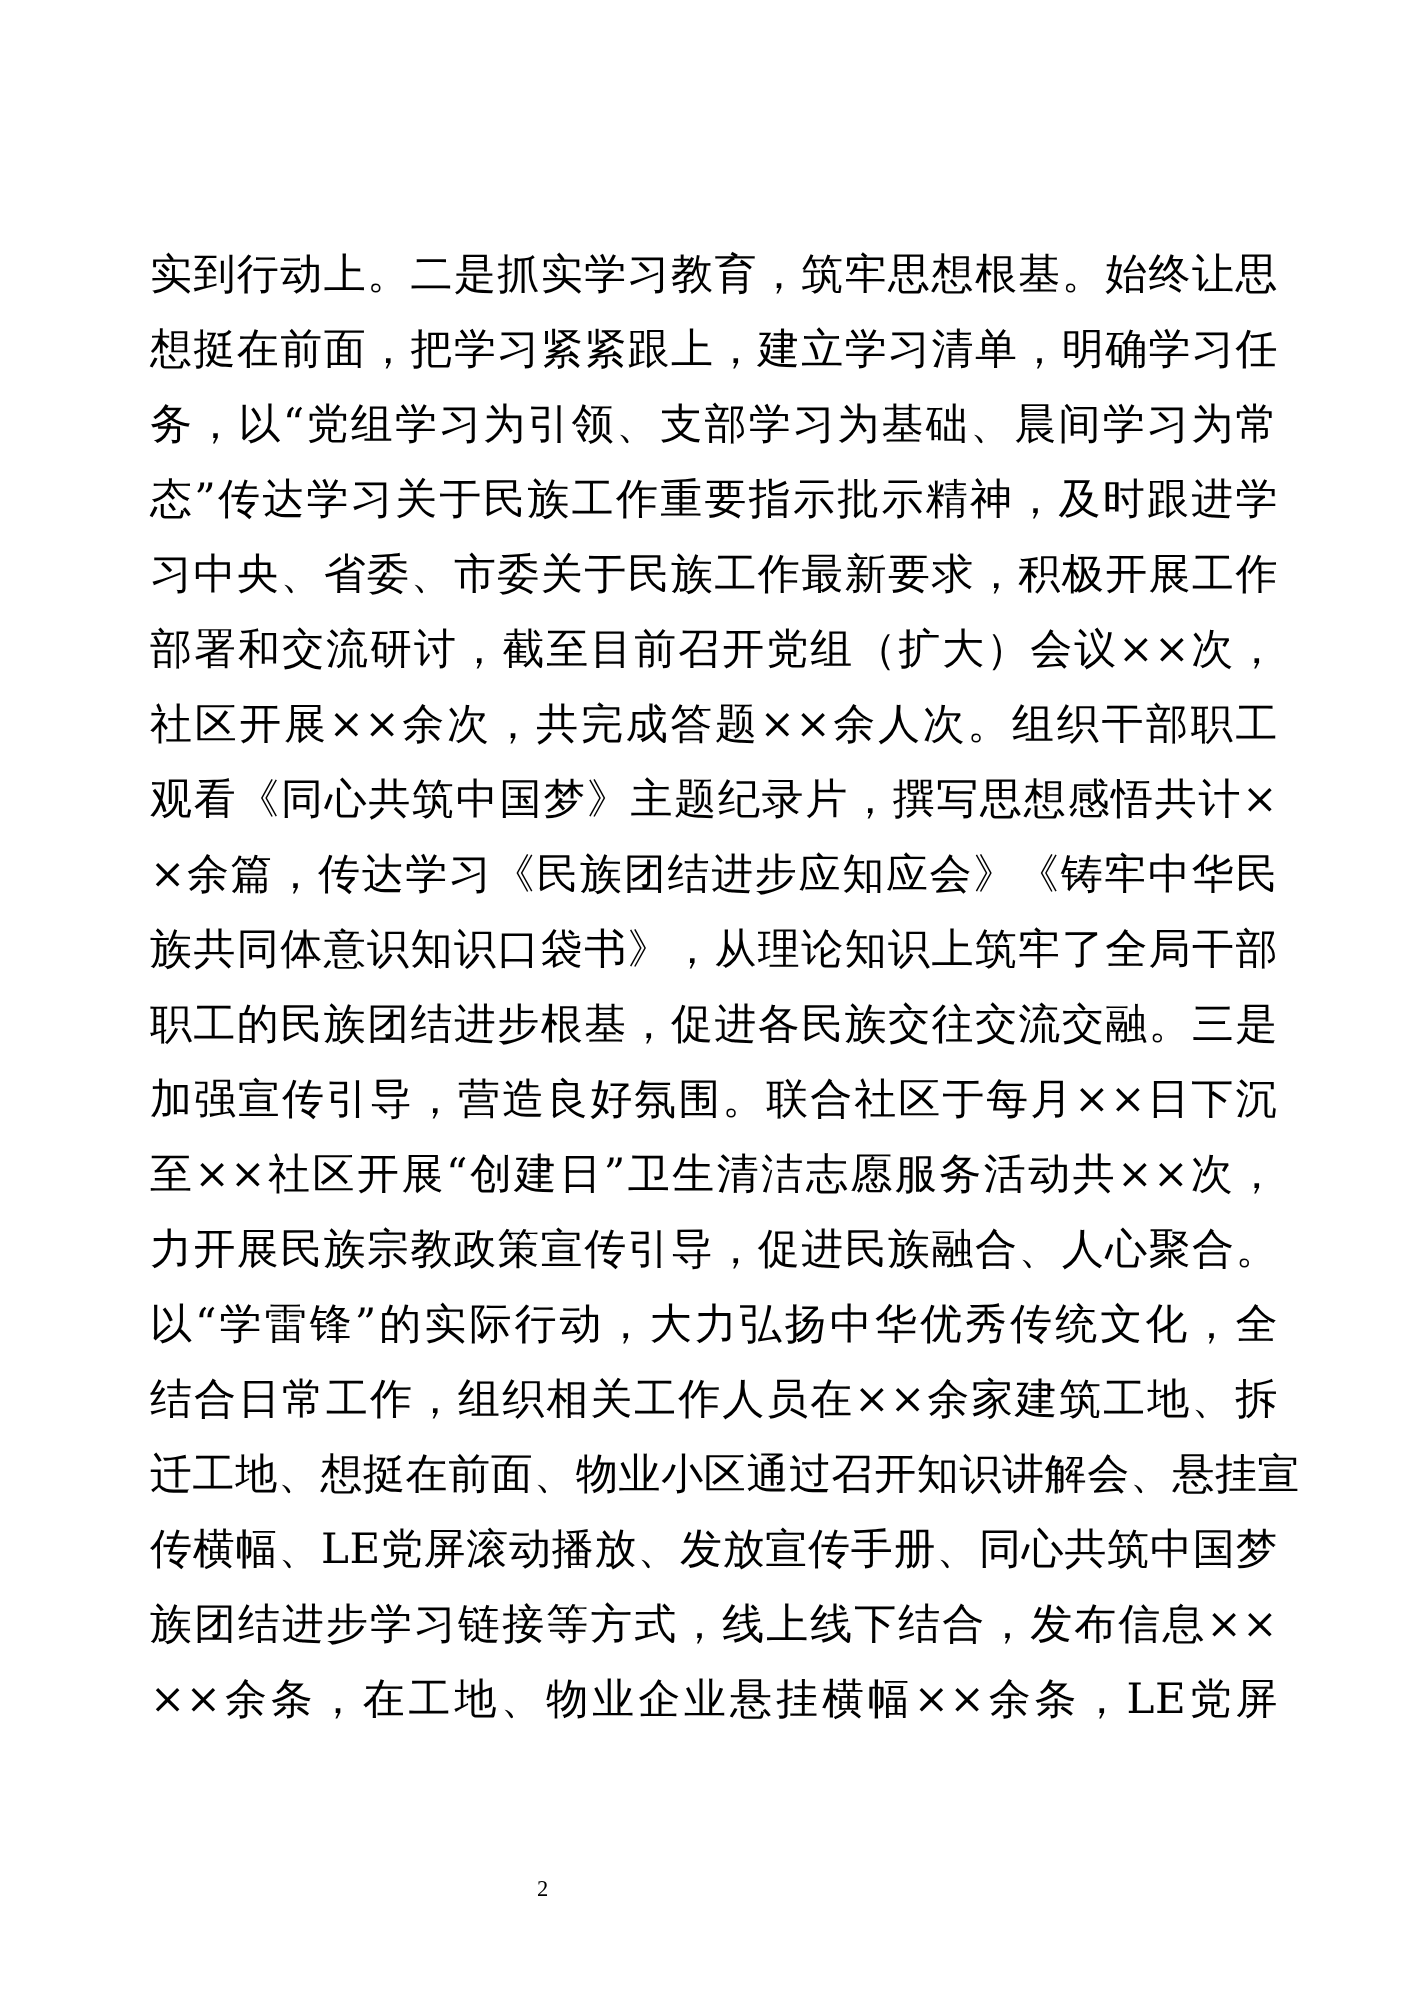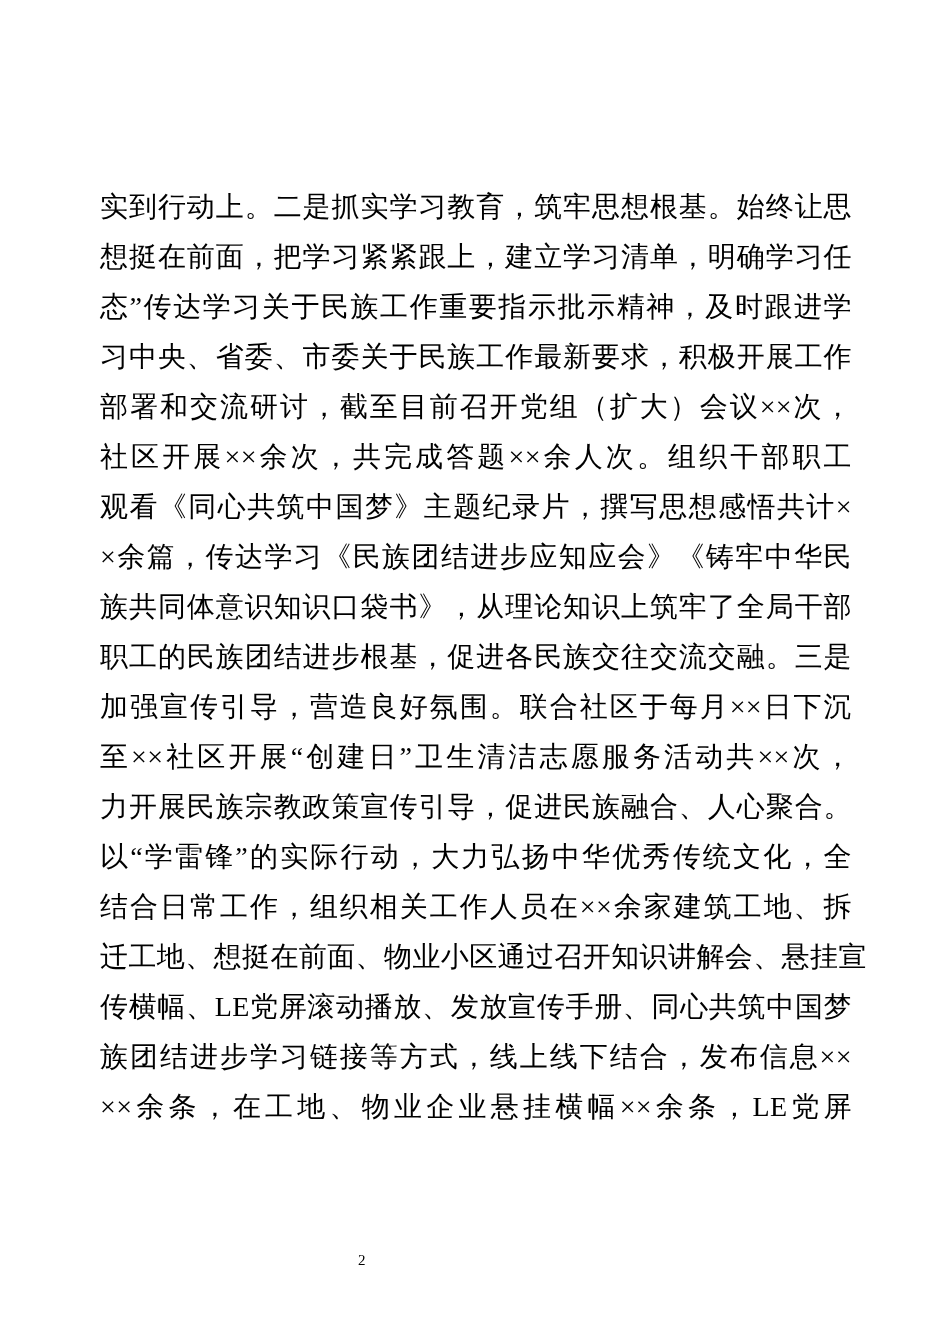--- a/index.html
+++ b/index.html
@@ -17,23 +17,22 @@
     }
     .page {
       position: absolute;
       left: 0; top: 0;
       width: 950px; height: 1344px;
       background: #ffffff;
     }
     .body-text {
       position: absolute;
       left: 100px;
-      top: 182px;
+      top: 158px;
       width: 760px;
-      font-family: Liberation Serif, serif;
     }
     .line {
       height: 50px;
       line-height: 50px;
       font-size: 28px;
       white-space: nowrap;
       letter-spacing: 0.4px;
       text-align: justify;
       text-align-last: justify;
       width: 752px;
@@ -47,20 +46,21 @@
       line-height: 20px;
     }
   </style>
 </head>
 <body>
 
 <div class="page">
   <div class="body-text">
     <div class="line">实到行动上。二是抓实学习教育，筑牢思想根基。始终让思</div>
     <div class="line">想挺在前面，把学习紧紧跟上，建立学习清单，明确学习任</div>
+    <div class="line">务，以“党组学习为引领、支部学习为基础、晨间学习为常</div>
     <div class="line">态”传达学习关于民族工作重要指示批示精神，及时跟进学</div>
     <div class="line">习中央、省委、市委关于民族工作最新要求，积极开展工作</div>
     <div class="line">部署和交流研讨，截至目前召开党组（扩大）会议××次，</div>
     <div class="line">社区开展××余次，共完成答题××余人次。组织干部职工</div>
     <div class="line">观看《同心共筑中国梦》主题纪录片，撰写思想感悟共计×</div>
     <div class="line">×余篇，传达学习《民族团结进步应知应会》《铸牢中华民</div>
     <div class="line">族共同体意识知识口袋书》，从理论知识上筑牢了全局干部</div>
     <div class="line">职工的民族团结进步根基，促进各民族交往交流交融。三是</div>
     <div class="line">加强宣传引导，营造良好氛围。联合社区于每月××日下沉</div>
     <div class="line">至××社区开展“创建日”卫生清洁志愿服务活动共××次，</div>

